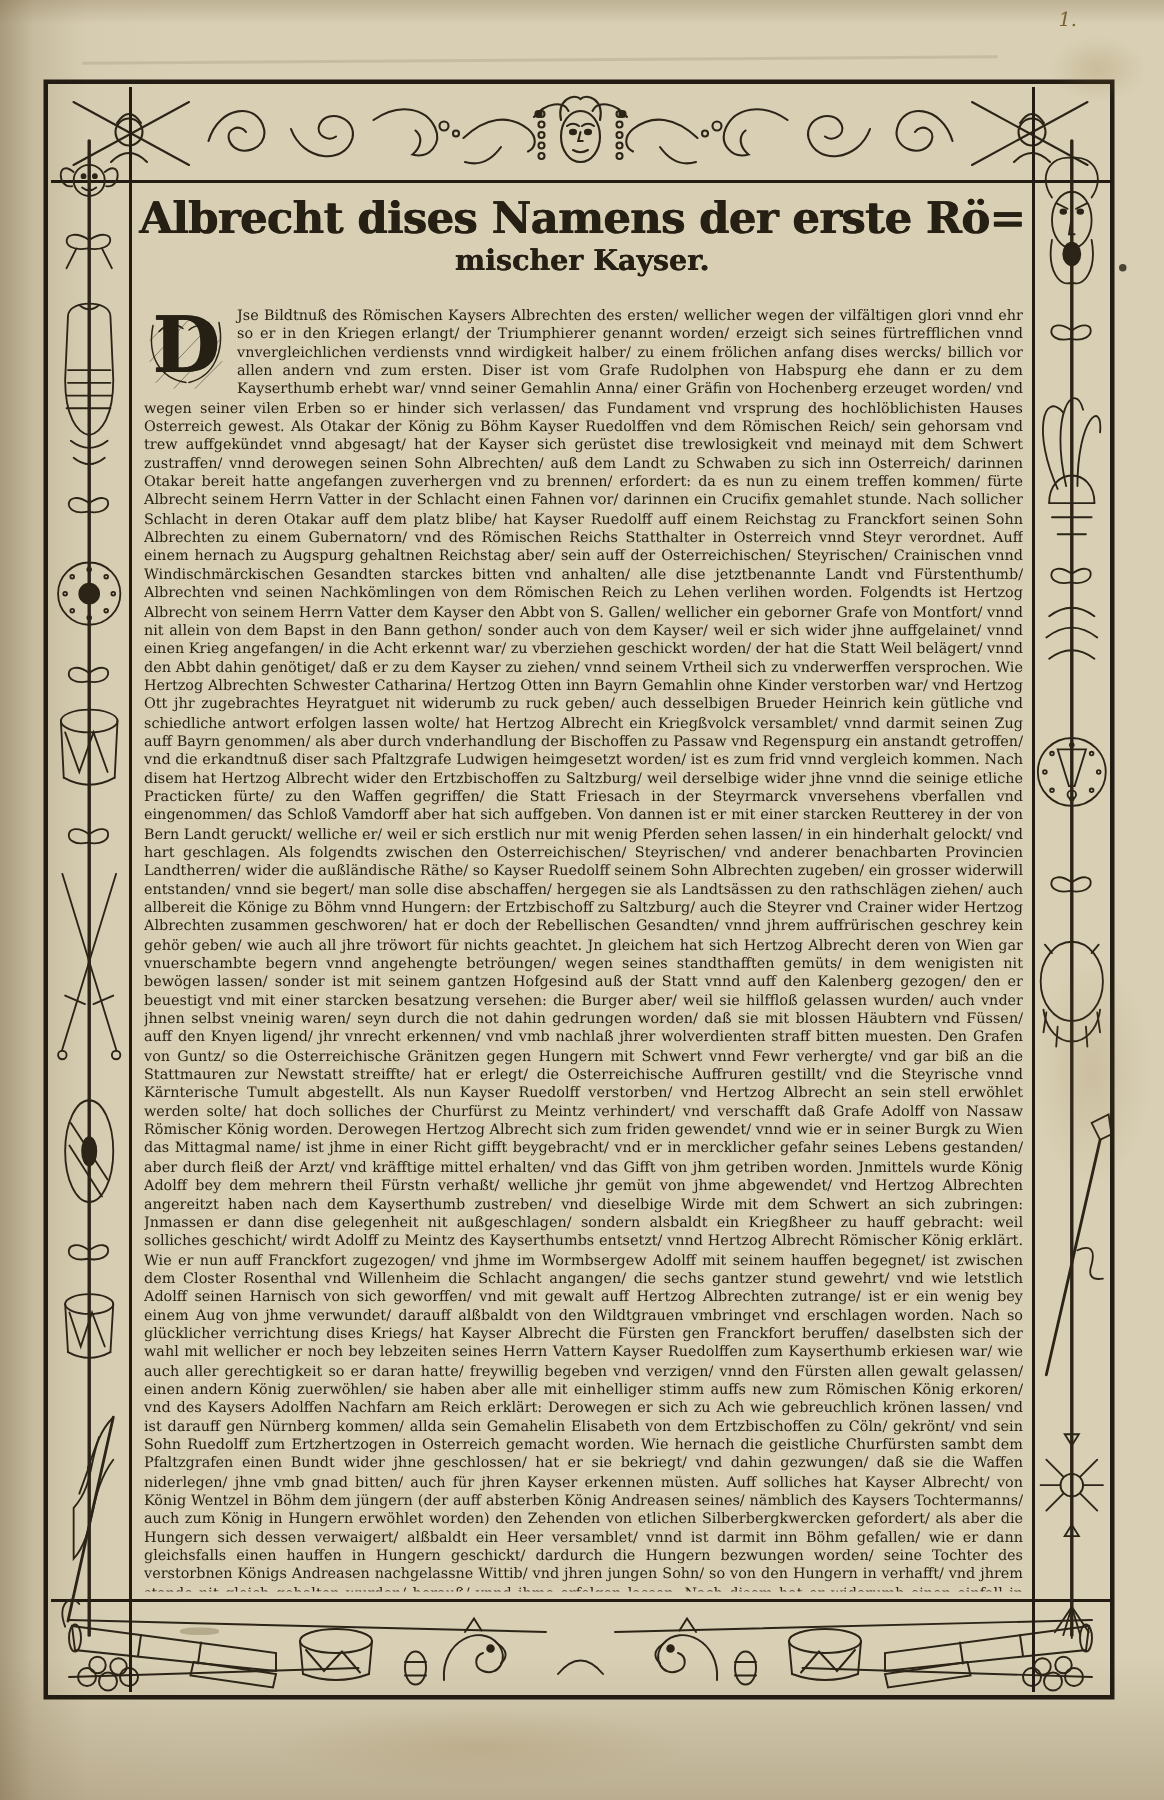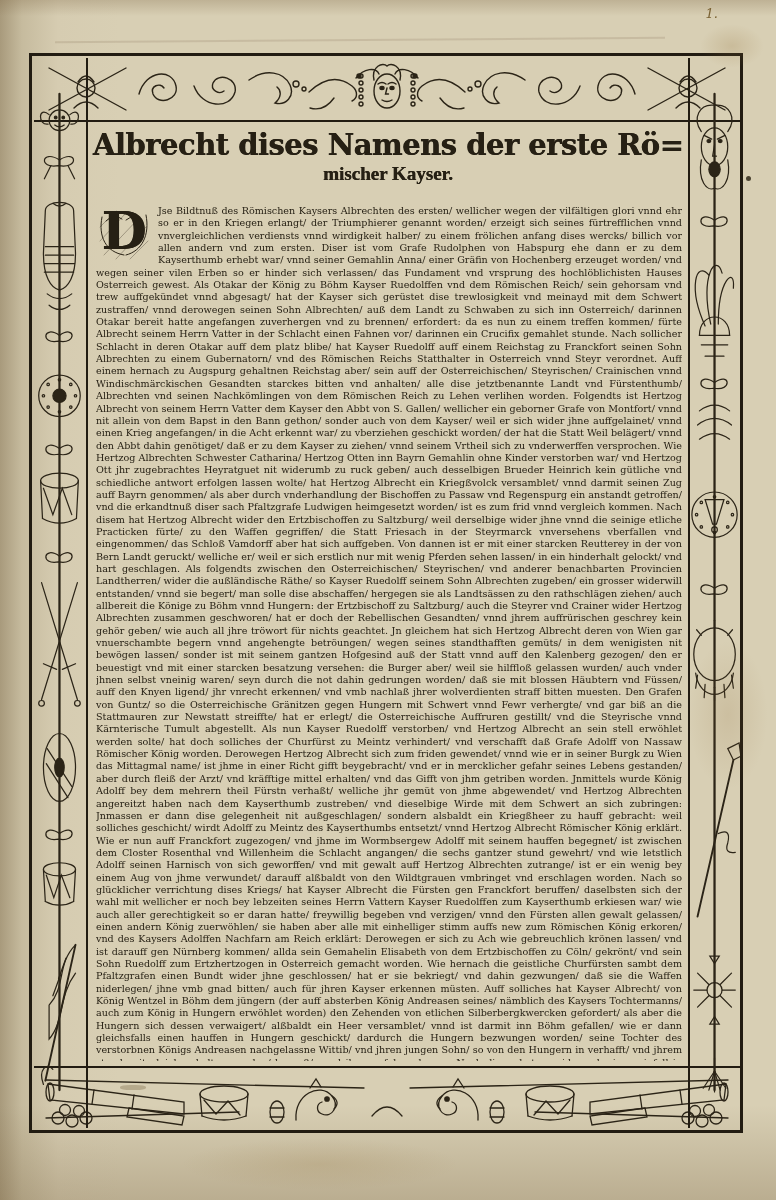--- a/index.html
+++ b/index.html
@@ -21,21 +21,21 @@
     border:3.5px solid #221c12;box-sizing:border-box;}
   .band{position:absolute;overflow:hidden;}
   .band-top{left:34px;top:58px;width:706px;height:62px;border-bottom:2px solid #221c12;}
   .band-bottom{left:34px;top:1066px;width:706px;height:62px;border-top:2px solid #221c12;}
   .band-left{left:34px;top:58px;width:52px;height:1070px;border-right:2px solid #221c12;}
   .band-right{left:688px;top:58px;width:52px;height:1070px;border-left:2px solid #221c12;}
   .band svg{display:block;}
   .title-block{position:absolute;left:88px;top:128px;width:600px;text-align:center;}
   .title-line1{font-size:29px;font-weight:bold;letter-spacing:-.5px;white-space:nowrap;
     text-shadow:.5px 0 0 currentColor;}
-  .title-line2{font-size:19px;font-weight:bold;margin-top:1px;text-shadow:.4px 0 0 currentColor;font-family:Liberation Serif, serif;}
+  .title-line2{font-size:19px;font-weight:bold;margin-top:1px;text-shadow:.4px 0 0 currentColor;}
   .body-text{position:absolute;left:96px;top:205px;width:586px;height:856px;overflow:hidden;
     font-size:9.6px;line-height:12.35px;text-align:justify;}
   .dropcap{float:left;width:56px;height:55px;margin:2px 6px 0 0;position:relative;}
   .dropcap svg{position:absolute;left:0;top:0;}
   .dropcap .letter{position:absolute;left:0;top:-6px;width:56px;text-align:center;
     font-size:52px;line-height:60px;font-weight:bold;text-shadow:.6px 0 0 currentColor;}
   .stain{position:absolute;border-radius:50%;pointer-events:none;}
   .stain-a{left:180px;top:1138px;width:280px;height:52px;
     background:radial-gradient(ellipse at center, rgba(150,118,64,.18), rgba(150,118,64,0) 70%);}
   .stain-b{left:688px;top:640px;width:80px;height:150px;

